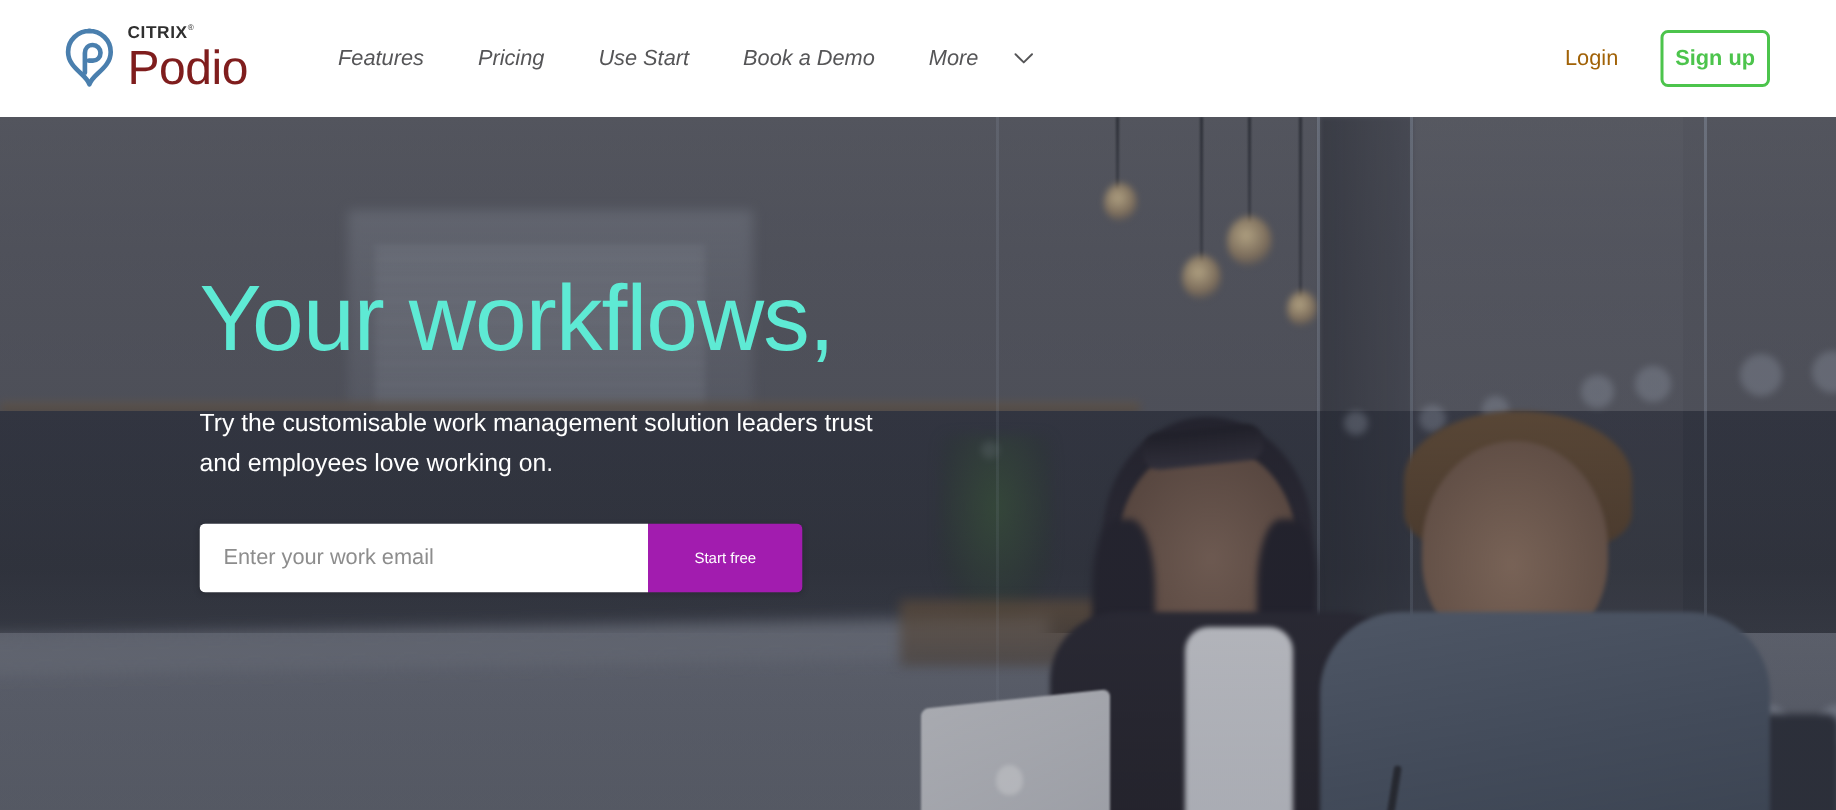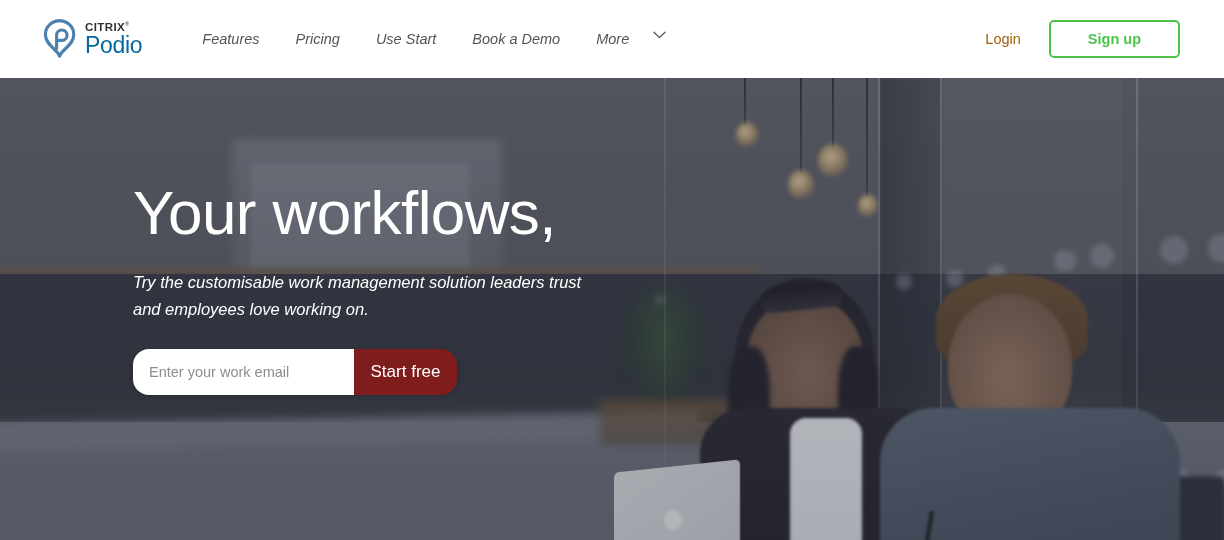--- a/index.html
+++ b/index.html
@@ -20,40 +20,40 @@
     text-decoration:none;
   }
   .logo-mark { width:36px; height:42px; flex:0 0 36px; display:block; }
   .logo-text { display:flex; flex-direction:column; justify-content:center; line-height:1; }
   .logo-citrix {
     font-size:11.5px; font-weight:bold; color:#2f2f2f;
     letter-spacing:0.4px; line-height:1; position:relative; top:1px;
   }
   .logo-citrix sup { font-size:5.5px; vertical-align:super; font-weight:normal; }
   .logo-podio {
-    font-size:23px; color:#0369a1; line-height:1.02; letter-spacing:-0.3px;
+    font-size:32px; color:#7f1d1d; line-height:1.02; letter-spacing:-0.3px;
     font-weight:400; margin-top:1px;
   }
 
   .nav { display:flex; align-items:center; margin-left:60px; }
   .nav a {
     color:#555557; font-size:14.5px; text-decoration:none;
     margin-right:36px; white-space:nowrap;font-style:italic;
   }
   .nav a:last-child { margin-right:0; }
-  .nav-more { display:flex; align-items:flex-start; gap:24px; }
+  .nav-more { display:flex; align-items:center; gap:24px; }
   .chev { display:block; width:13px; height:8px; }
 
   .header-right {
     margin-left:auto; margin-right:44px; display:flex; align-items:center; gap:28px;
   }
   .login-link { color:#a16207; font-size:14.5px; text-decoration:none; }
   .signup-btn {
     display:inline-flex; align-items:center; justify-content:center;
-    height:38px; padding:0 37px; border:2px solid #4CC44C; border-radius:5px;
+    height:38px; padding:0 8px; border:2px solid #4CC44C; border-radius:5px;
     color:#4CC44C; font-size:14.5px; font-weight:bold; background:transparent;
     text-decoration:none; cursor:pointer; white-space:nowrap;
   }
 
   
   .hero {
     position:absolute; top:78px; left:0; width:1224px; height:462px;
     overflow:hidden; background:#5b5c63;
   }
   .hero-photo { position:absolute; inset:0; overflow:hidden; }
@@ -217,42 +217,42 @@
   .hero-overlay {
     position:absolute; inset:0;
     background:linear-gradient(180deg,rgba(38,42,54,.34) 0%,rgba(38,42,54,.30) 55%,rgba(38,42,54,.26) 100%);
   }
 
   
   .hero-content {
     position:absolute; left:133px; top:104px; width:560px; z-index:12;
   }
   .hero-title {
-    color:#ffffff; font-size:62px; line-height:1.0; font-weight:300;
+    color:#5eead4; font-size:62px; line-height:1.0; font-weight:300;
     letter-spacing:-0.6px; white-space:nowrap;
   }
   .hero-title .l2 { display:block; margin-top:8px; }
   .hero-sub {
     color:#ffffff; font-size:16.5px; line-height:1.62; margin-top:25px;
-    max-width:470px; font-weight:400;font-style:italic;
+    max-width:470px; font-weight:400;
   }
   .signup-form {
     margin-top:27px; display:flex; align-items:stretch;
-    width:324px; height:46px; border-radius:16px; overflow:hidden;
+    width:402px; height:46px; border-radius:4px; overflow:hidden;
     box-shadow:0 1px 4px rgba(0,0,0,.18);
   }
   .email-input {
     flex:1 1 auto; border:0; outline:0; background:#ffffff;
     padding:0 16px; font-size:14.5px; color:#333;
     font-family:"Liberation Sans", sans-serif;
   }
   .email-input::placeholder { color:#8d8d8d; }
   .start-btn {
     flex:0 0 103px; border:0; cursor:pointer;
-    background:#7f1d1d; color:#fff; font-size:17px;
+    background:#a21caf; color:#fff; font-size:10px;
     font-family:"Liberation Sans", sans-serif;
   }
 </style>
 </head>
 <body>
 
 <div class="page">
 
   <div class="header">
 

